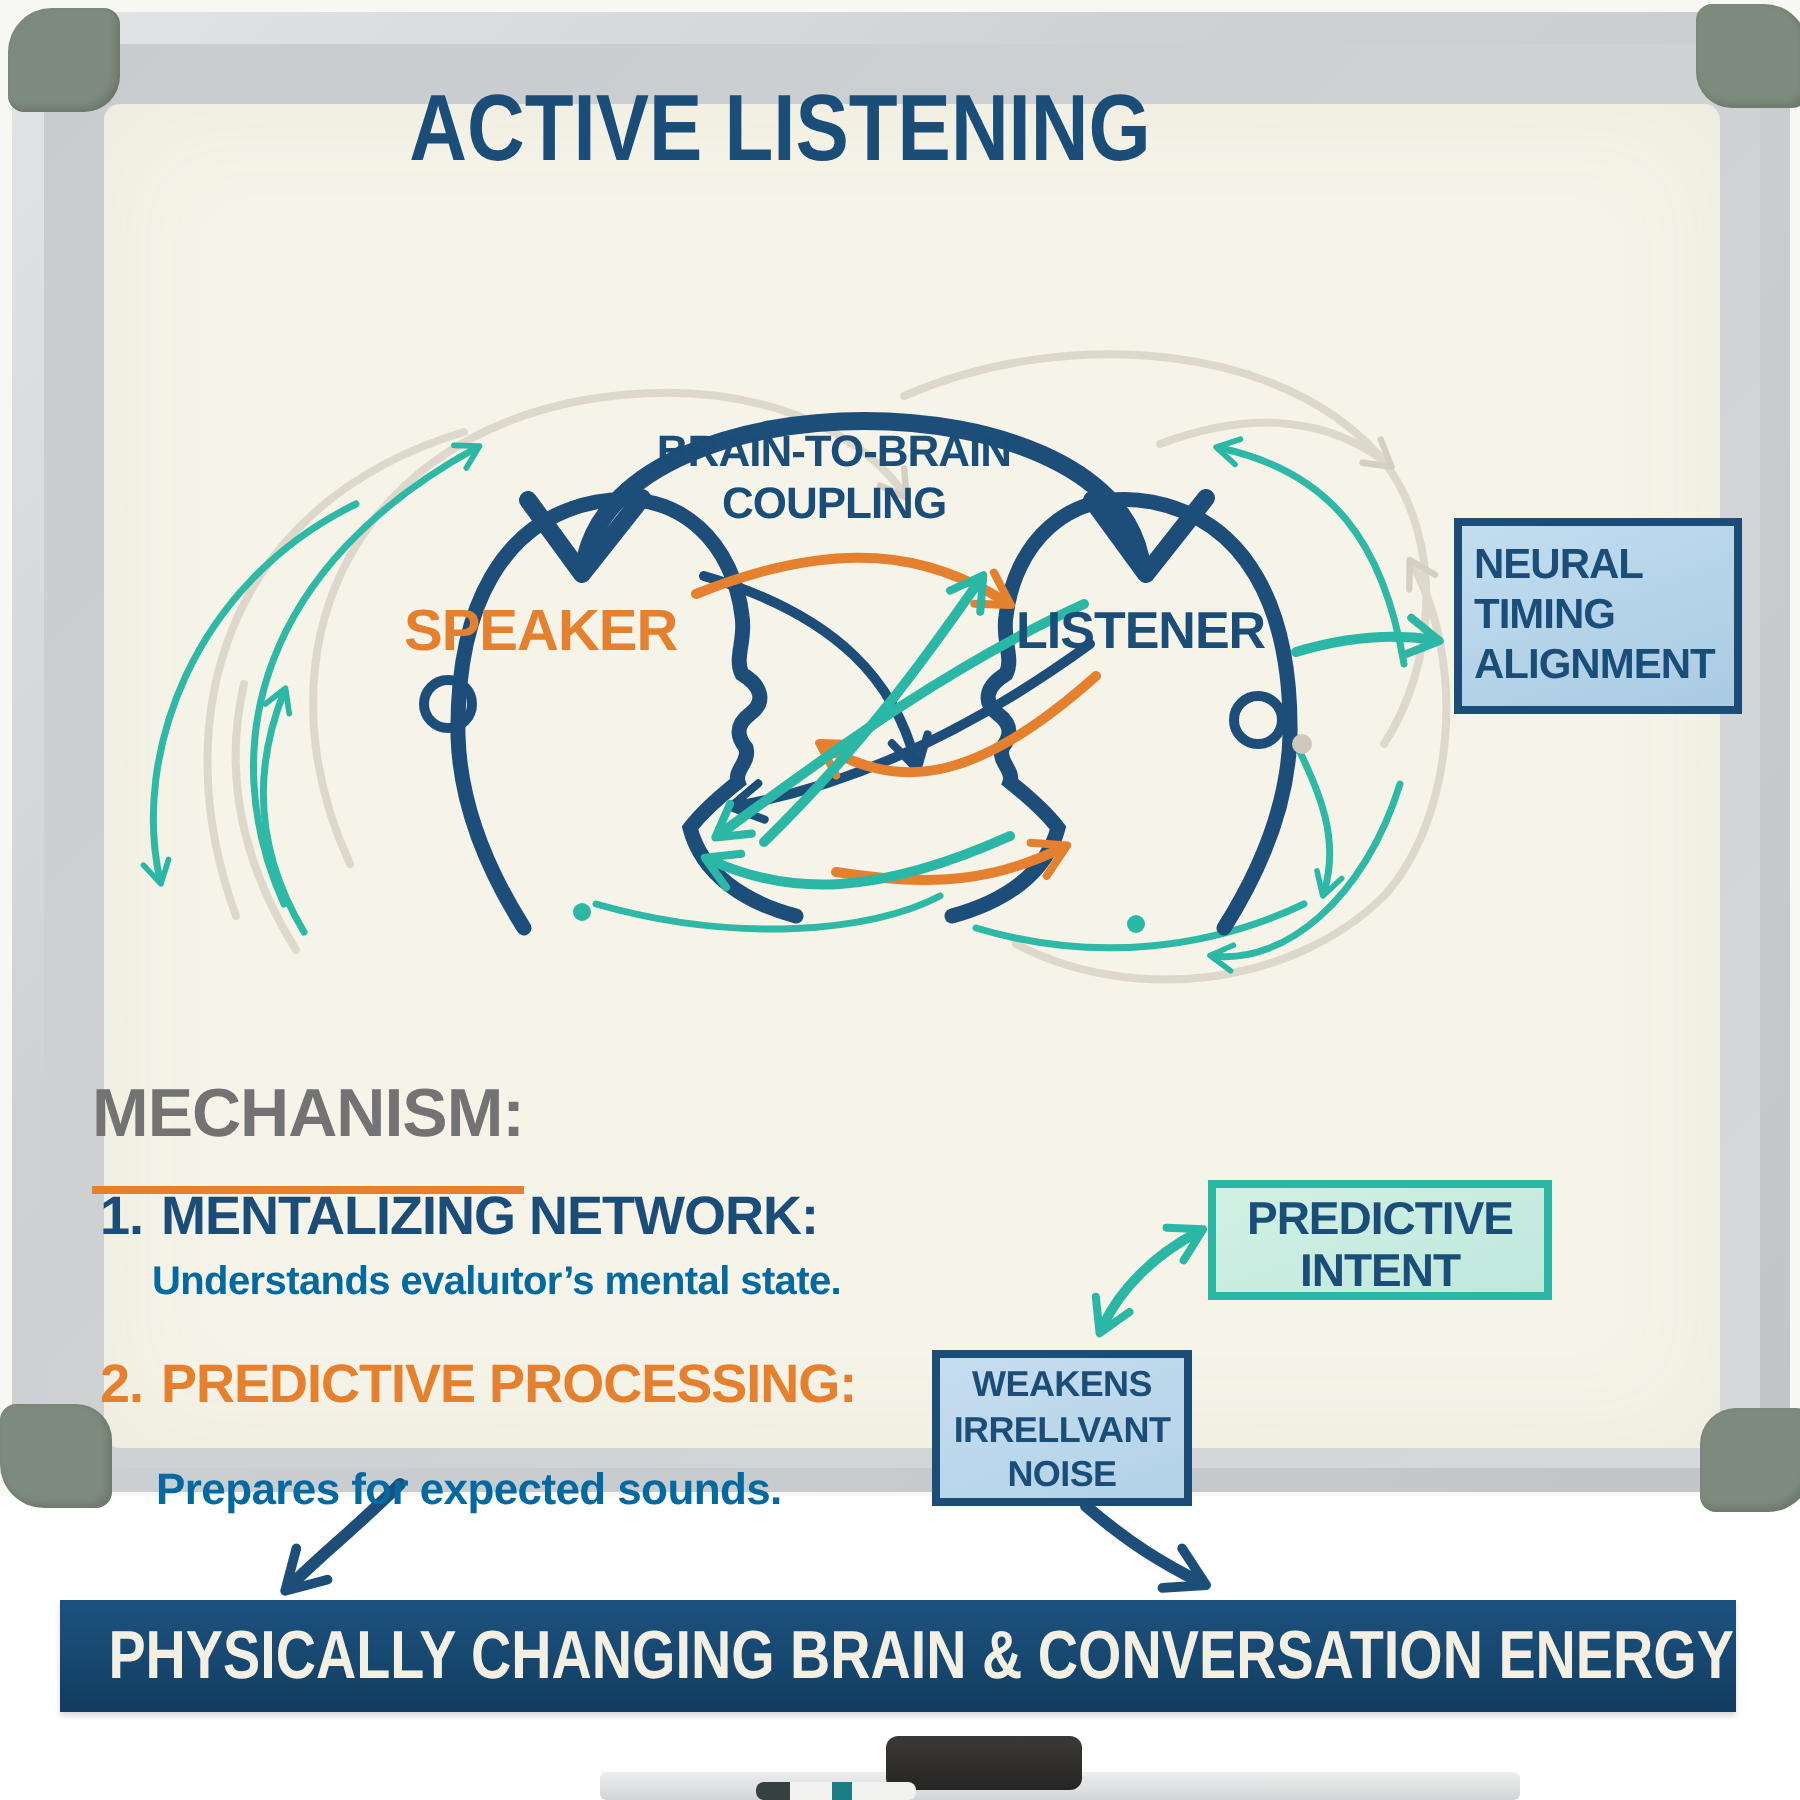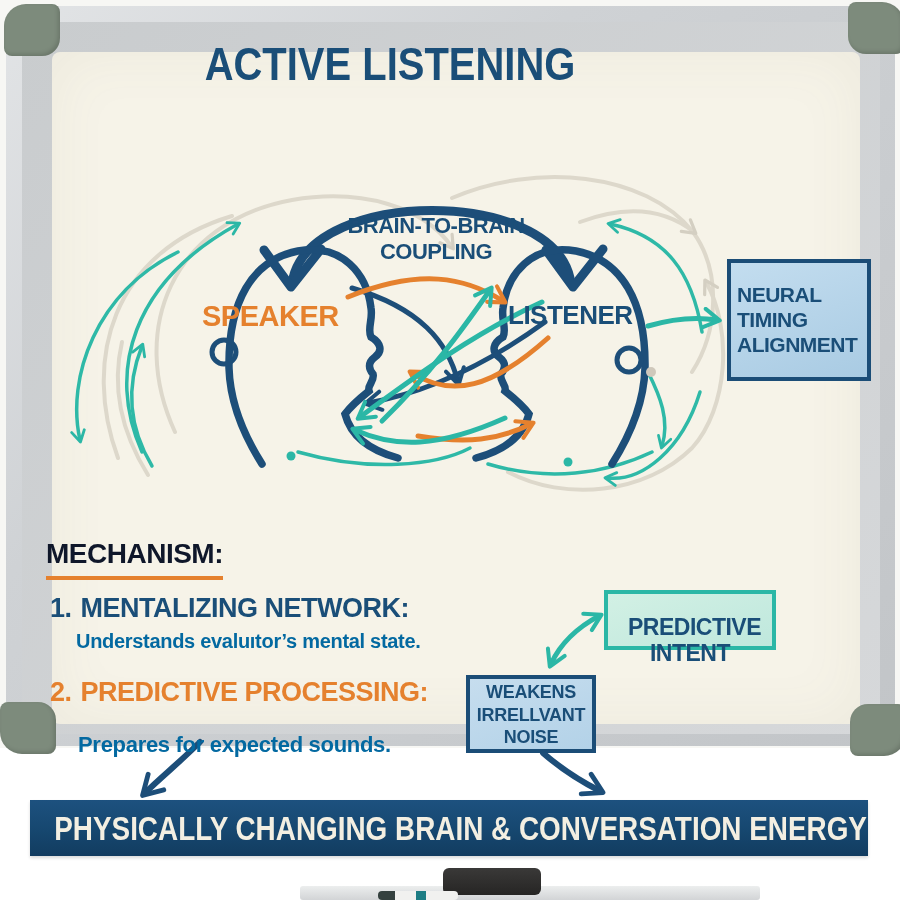--- a/index.html
+++ b/index.html
@@ -24,43 +24,43 @@
   .cap.bl { left:0px;  bottom:-6px; border-radius:8px 18px 8px 22px; }
   .cap.br { right:-6px; bottom:-8px; border-radius:18px 8px 22px 8px; }
 
   svg.draw { position:absolute; left:0; top:0; width:900px; height:900px; z-index:5; }
 
   .txt { position:absolute; z-index:6; }
 
   .title { left:170px; top:36px; width:440px; text-align:center;
            font-size:47px; color:#1a4e78; letter-spacing:0px;
            transform:scaleX(0.85); }
-  .coupling { left:324px; top:213px; width:224px; text-align:center;
+  .coupling { left:305px; top:213px; width:224px; text-align:center;
            font-size:22px; line-height:1.2; color:#1a4e78; letter-spacing:-0.5px; }
   .speaker { left:202px; top:300px; width:150px; 
            font-size:29px; color:#e5812e; letter-spacing:-0.5px; }
   .listener { left:508px; top:300px; width:155px; text-align:left;
            font-size:26px; color:#1a4e78; letter-spacing:-0.5px; }
 
   .cbox { position:absolute; z-index:6; text-align:center; color:#1a4e78; }
   .neural { left:727px; top:259px; width:144px; min-height:88px;
-            border:4px solid #1b4d77; padding:20px 6px;
+            border:4px solid #1b4d77; padding:8px 6px;
             background:linear-gradient(160deg,#c3ddef,#a9cbe3);
             font-size:21px; line-height:1.18; letter-spacing:-0.5px; text-align:left; }
   .intent { left:604px; top:590px; width:172px; height:60px;
-            border:4px solid #2bb7a6; padding:20px;
+            border:4px solid #2bb7a6; padding:2px;
             background:linear-gradient(160deg,#d2f0e4,#bfe8dd);
             font-size:23px; line-height:1.15; letter-spacing:-0.5px; }
   .weakens { left:466px; top:675px; width:130px; height:78px;
             border:4px solid #1b4d77; padding:2px;
             background:linear-gradient(160deg,#c6ddee,#b3d2e8);
             font-size:18px; line-height:1.25; letter-spacing:-0.3px; }
 
-  .mech-heading { left:46px; top:538px; font-size:28px; color:#0f172a;
-            border-bottom:4px solid #e5812e; padding-bottom:6px; letter-spacing:-0.5px; }
+  .mech-heading { left:46px; top:538px; font-size:34px; color:#737373;
+            border-bottom:4px solid #e5812e; padding-bottom:16px; letter-spacing:-0.5px; }
   .item-row { display:flex; gap:9px; color:#1a4e78; font-size:27px; letter-spacing:-0.5px; }
   .item1 { left:50px; top:593px; }
   .item2 { left:50px; top:677px; }
   .item2 .num, .item2 .item-title { color:#e5812e; }
   .desc { color:#0369a1; letter-spacing:-0.3px; }
   .desc1 { left:76px; top:630px; font-size:20px; }
   .desc2 { left:78px; top:713px; font-size:22px;margin-top:19px; }
 
   .banner { left:30px; top:800px; width:838px; height:56px; z-index:6;
             background:linear-gradient(180deg,#1d517f 0%,#16476f 55%,#123c60 100%);

